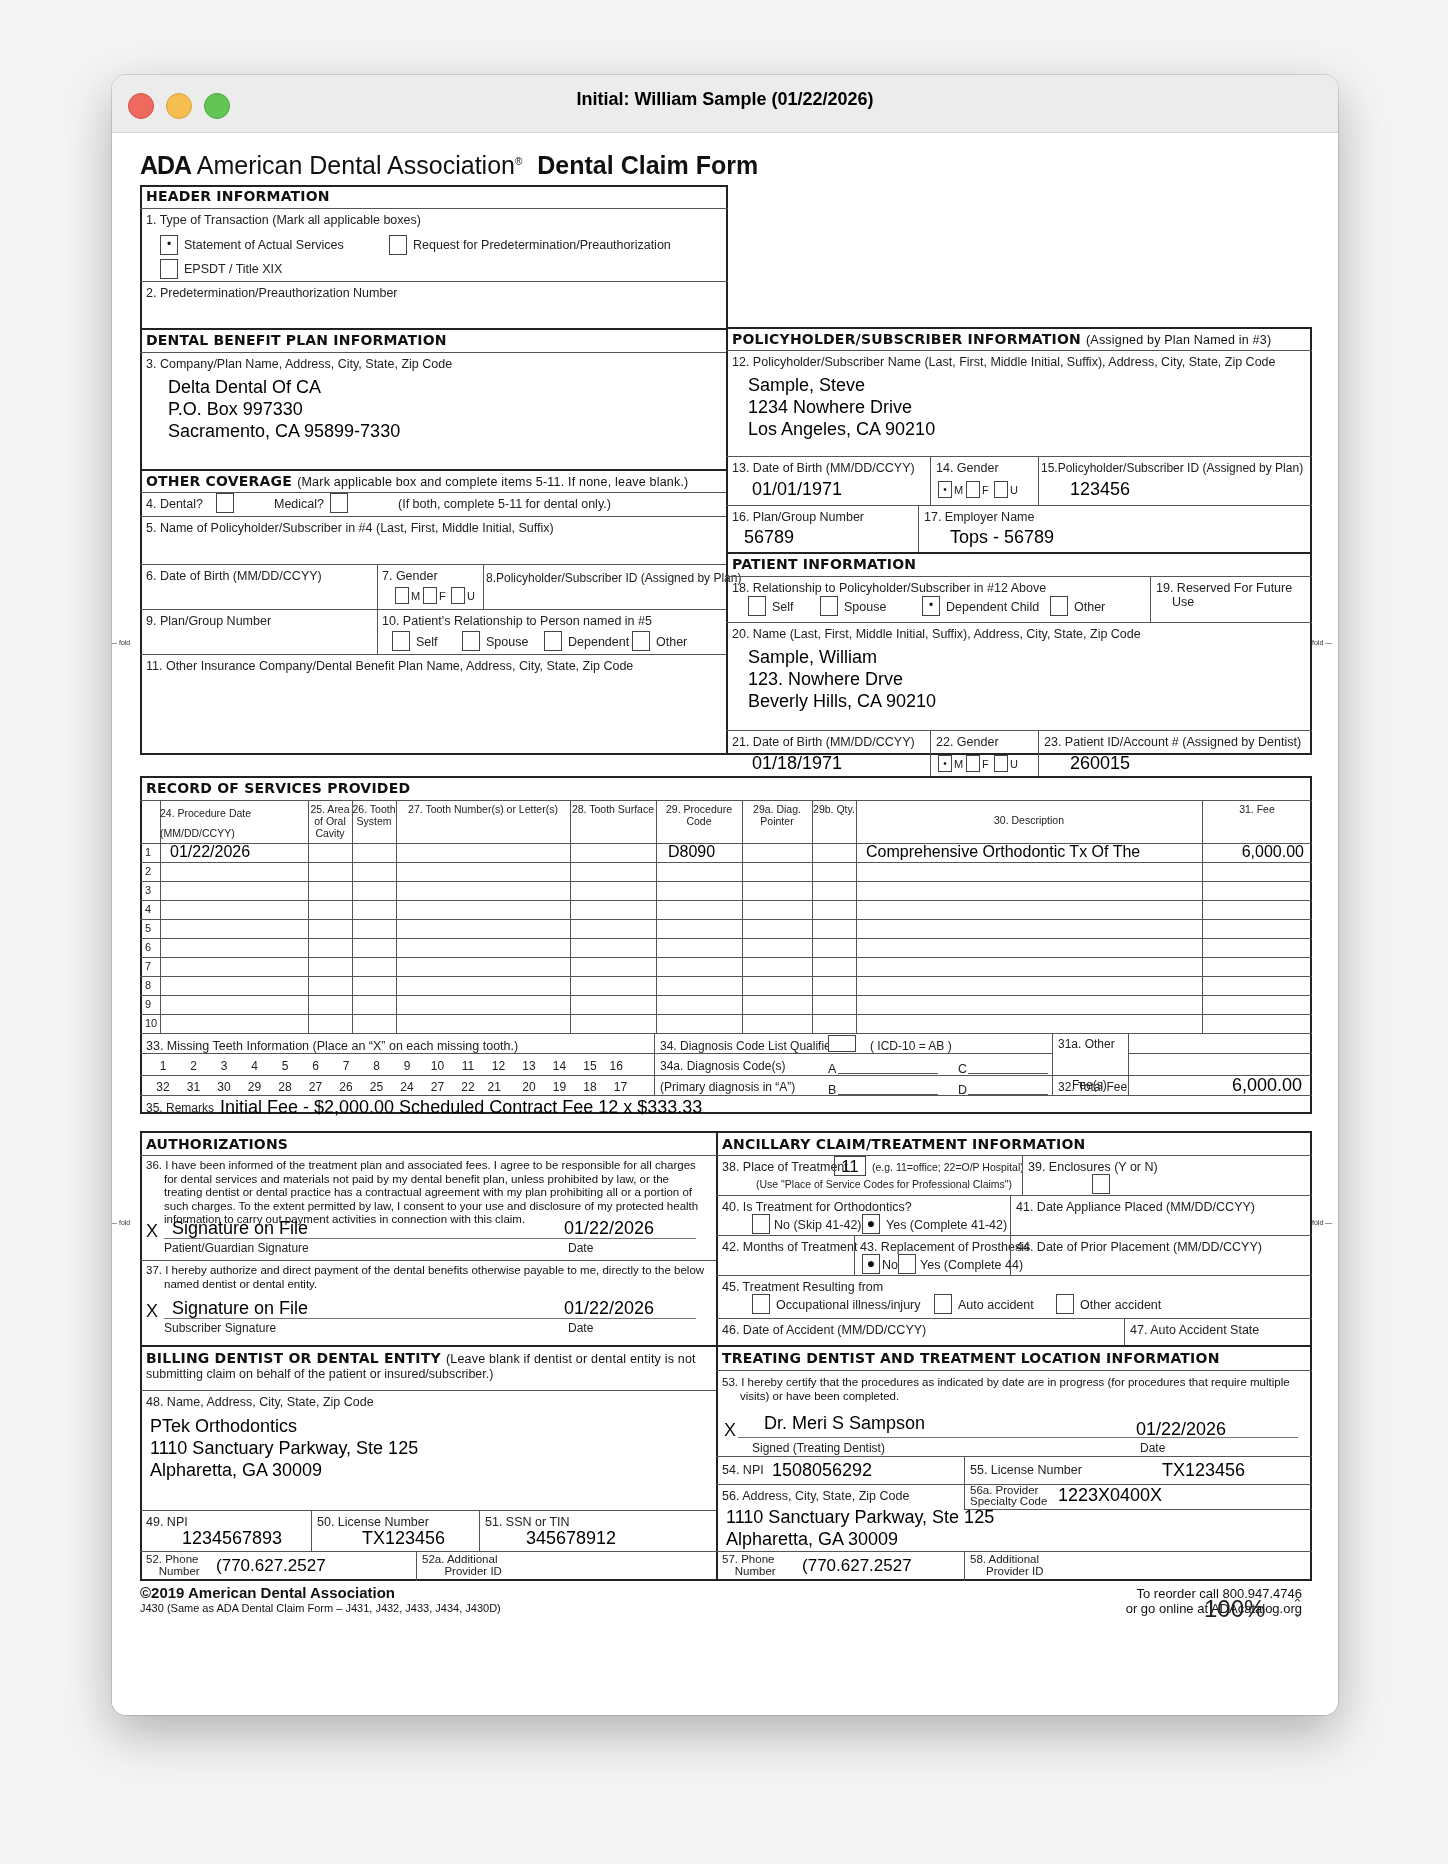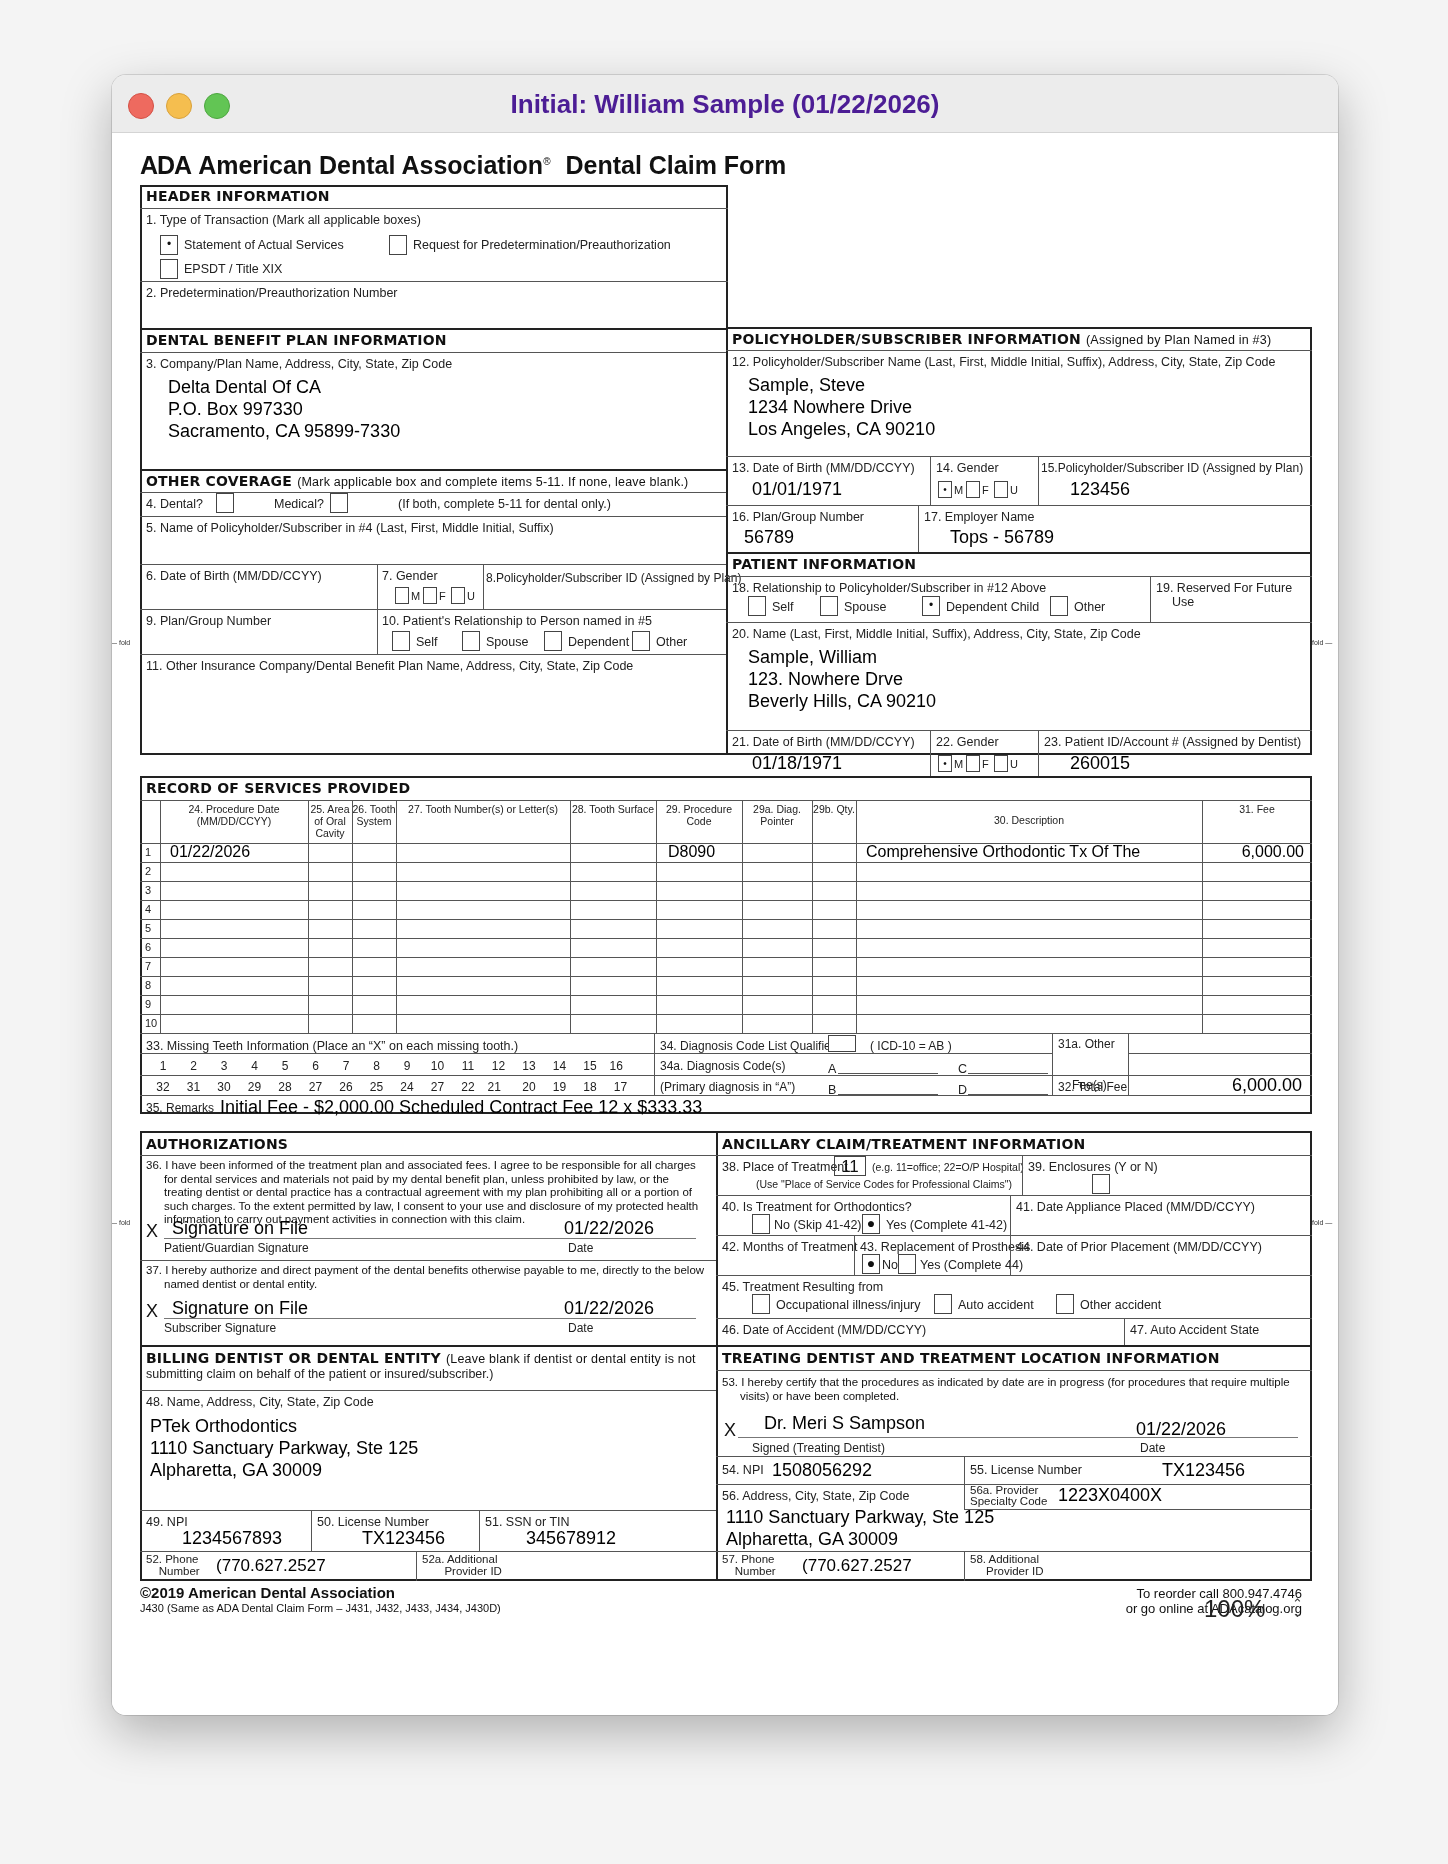--- a/index.html
+++ b/index.html
@@ -3,21 +3,21 @@
 <meta charset="utf-8">
 <style>
   html,body{margin:0;padding:0;}
   body{width:1448px;height:1864px;background:#f4f4f4;position:relative;overflow:hidden;font-family:"Liberation Sans",sans-serif;color:#111;}
   .window{position:absolute;left:112px;top:75px;width:1226px;height:1640px;background:#fff;border-radius:14px;box-shadow:0 18px 50px rgba(0,0,0,.28),0 0 0 1px rgba(0,0,0,.12);overflow:hidden;}
   .titlebar{height:57px;background:#ececec;border-bottom:1px solid #d4d4d4;position:relative;}
   .traffic{position:absolute;top:18px;width:24px;height:24px;border-radius:50%;}
   .t-close{left:16px;background:#ee6a5f;border:1px solid #d45045;}
   .t-min{left:54px;background:#f5be4f;border:1px solid #d9a13a;}
   .t-max{left:92px;background:#62c554;border:1px solid #4ca63f;}
-  .wtitle{position:absolute;left:0;right:0;top:14px;text-align:center;font-size:26px;font-weight:bold;color:#4c1d95;}
+  .wtitle{position:absolute;left:0;right:0;top:14px;text-align:center;font-size:18px;font-weight:bold;color:#000000;}
   .page{position:absolute;left:0;top:58px;width:1226px;height:1582px;background:#fff;}
   .abs{position:absolute;}
   .box{position:absolute;border:2px solid #222;box-sizing:border-box;}
   .hl{position:absolute;height:1px;background:#555;}
   .hlb{position:absolute;height:2px;background:#222;}
   .vl{position:absolute;width:1px;background:#555;}
   .sec{position:absolute;font-family:"DejaVu Sans",sans-serif;font-weight:bold;font-size:14px;letter-spacing:.2px;}
   .sec .sub{font-family:"Liberation Sans",sans-serif;font-weight:normal;font-size:12.5px;}
   .lbl{position:absolute;font-size:12.5px;color:#222;white-space:nowrap;}
   .sm{font-size:11px;}
@@ -34,21 +34,21 @@
     <div class="traffic t-close"></div>
     <div class="traffic t-min"></div>
     <div class="traffic t-max"></div>
     <div class="wtitle">Initial: William Sample (01/22/2026)</div>
   </div>
 
   <div class="page">
 
     <div class="abs" style="left:28px;top:18px;font-size:25px;white-space:nowrap;">
       <span style="font-weight:bold;letter-spacing:-1px;">ADA</span>
-      <span style="font-weight:bold;">American Dental Association</span><sup style="font-size:10px;">®</sup>
+      <span style="font-weight:normal;">American Dental Association</span><sup style="font-size:10px;">®</sup>
       <span style="font-weight:bold;margin-left:8px;">Dental Claim Form</span>
     </div>
 
     <div class="fold" style="left:-2px;top:506px;">— <span>fold</span></div>
     <div class="fold" style="left:-2px;top:1086px;">— <span>fold</span></div>
     <div class="fold" style="left:1200px;top:506px;"><span>fold</span> —</div>
     <div class="fold" style="left:1200px;top:1086px;"><span>fold</span> —</div>
 
     <div class="box" style="left:28px;top:52px;width:588px;height:570px;"></div>
 
@@ -169,21 +169,21 @@
     <div class="lbl sm" style="left:898px;top:625px;">U</div>
     <div class="vl" style="left:926px;top:597px;height:48px;"></div>
     <div class="lbl" style="left:932px;top:602px;">23. Patient ID/Account # (Assigned by Dentist)</div>
     <div class="val" style="left:958px;top:620px;">260015</div>
 
     <div class="box" style="left:28px;top:643px;width:1172px;height:338px;"></div>
     <div class="sec" style="left:34px;top:647px;">RECORD OF SERVICES PROVIDED</div>
     <div class="hl" style="left:28px;top:667px;width:1172px;"></div>
     <div id="svc-grid">
         <div class="vl" style="left: 48px; top: 667px; height: 233px;"></div>
-        <div class="lbl" style="left: 48px; top: 670px; width: 148px; white-space: normal; text-align: center; font-size: 10.5px; line-height: 12px;">24. Procedure Date (MM/DD/CCYY)</div>
+        <div class="lbl" style="left: 48px; top: 670px; width: 148px; white-space: normal; font-size: 10.5px; line-height: 20px;">24. Procedure Date (MM/DD/CCYY)</div>
         <div class="vl" style="left: 196px; top: 667px; height: 233px;"></div>
         <div class="lbl" style="left: 196px; top: 670px; width: 44px; white-space: normal; text-align: center; font-size: 10.5px; line-height: 12px;">25. Area of Oral Cavity</div>
         <div class="vl" style="left: 240px; top: 667px; height: 233px;"></div>
         <div class="lbl" style="left: 240px; top: 670px; width: 44px; white-space: normal; text-align: center; font-size: 10.5px; line-height: 12px;">26. Tooth System</div>
         <div class="vl" style="left: 284px; top: 667px; height: 233px;"></div>
         <div class="lbl" style="left: 284px; top: 670px; width: 174px; white-space: normal; text-align: center; font-size: 10.5px; line-height: 12px;">27. Tooth Number(s) or Letter(s)</div>
         <div class="vl" style="left: 458px; top: 667px; height: 233px;"></div>
         <div class="lbl" style="left: 458px; top: 670px; width: 86px; white-space: normal; text-align: center; font-size: 10.5px; line-height: 12px;">28. Tooth Surface</div>
         <div class="vl" style="left: 544px; top: 667px; height: 233px;"></div>
         <div class="lbl" style="left: 544px; top: 670px; width: 86px; white-space: normal; text-align: center; font-size: 10.5px; line-height: 12px;">29. Procedure Code</div>

